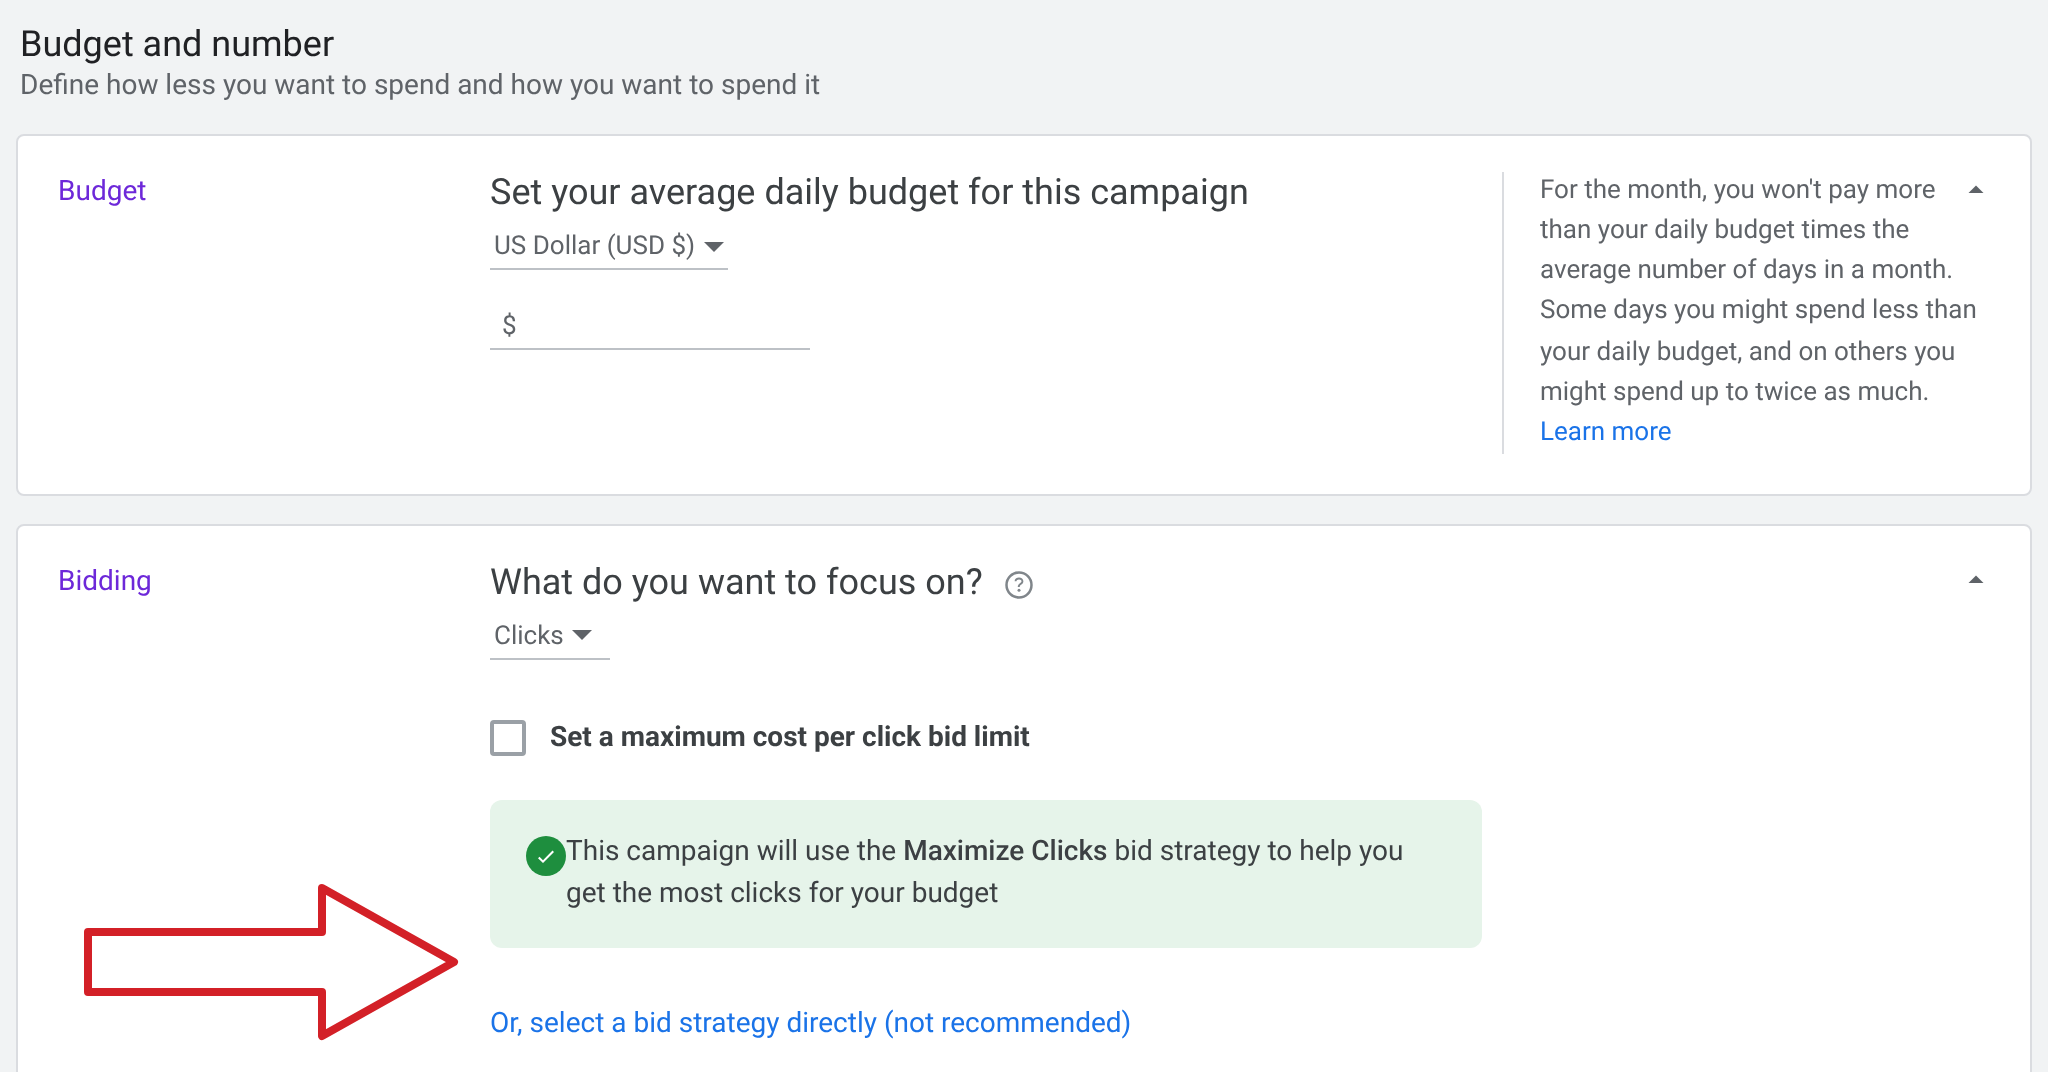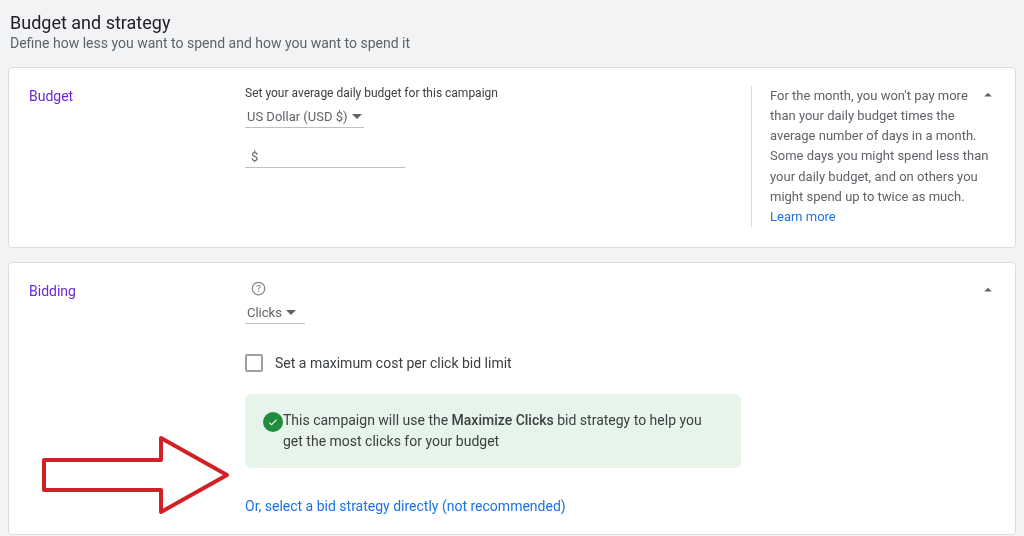--- a/index.html
+++ b/index.html
@@ -61,21 +61,21 @@
     }
     .collapse-icon {
       position: absolute;
       right: 18px;
       top: 18px;
       color: #5f6368;
       cursor: pointer;
     }
     .collapse-icon svg { width: 18px; height: 18px; display:block; }
     .section-heading {
-      font-size: 12px;
+      font-size: 18px;
       color: #3c4043;
       margin-bottom: 6px;
     }
     .select-field {
       display: inline-flex;
       align-items: center;
       gap: 4px;
       border-bottom: 1px solid #bdc1c6;
       padding: 3px 2px;
       font-size: 13px;
@@ -97,20 +97,21 @@
     }
     .arrow-down svg { width:10px; height:10px; display:block; }
     .help-icon {
       display:inline-flex; vertical-align:middle;
       margin-left:6px; color:#80868b; cursor:pointer;
     }
     .help-icon svg { width:15px; height:15px; }
     .checkbox-row {
       display:flex; align-items:center; gap:12px;
       margin: 30px 0 22px;
+      font-weight: bold;
     }
     .checkbox-box {
       width:18px; height:18px;
       border: 2px solid #9aa0a6;
       border-radius:2px;
       cursor:pointer;
     }
     .info-banner {
       background: #e6f4ea;
       border-radius: 6px;
@@ -143,21 +144,21 @@
       bottom: 16px;
       pointer-events: none;
     }
     
     .bidding-body { padding-top: 0; }
   </style>
 </head>
 <body>
 
 <div class="page-header">
-  <div class="page-title">Budget and strategy</div>
+  <div class="page-title">Budget and number</div>
   <div class="page-subtitle">Define how less you want to spend and how you want to spend it</div>
 </div>
 
 <div class="card">
   <div class="collapse-icon">
     <svg viewBox="0 0 24 24">
         <path fill="currentColor" d="M7 14l5-5 5 5z"></path>
       </svg>
   </div>
   <div class="card-row">
@@ -187,20 +188,21 @@
 <div class="card">
   <div class="collapse-icon">
     <svg viewBox="0 0 24 24">
         <path fill="currentColor" d="M7 14l5-5 5 5z"></path>
       </svg>
   </div>
   <div class="card-row">
     <div class="card-label">Bidding</div>
     <div class="card-main bidding-body">
       <div class="section-heading">
+        <span>What do you want to focus on?</span>
         <span class="help-icon">
           <svg viewBox="0 0 24 24">
               <circle cx="12" cy="12" r="10" fill="none" stroke="currentColor" stroke-width="2"></circle>
               <path fill="currentColor" d="M12 17a1.2 1.2 0 100 2.4A1.2 1.2 0 0012 17z" transform="translate(0 -2)"></path>
               <path fill="currentColor" d="M12 6c-1.9 0-3.5 1.3-3.5 3H10c0-.9.8-1.5 2-1.5s2 .6 2 1.4c0 .7-.5 1.1-1.3 1.7-.9.7-1.7 1.4-1.7 2.9h1.6c0-.9.5-1.3 1.3-1.9.9-.7 1.6-1.4 1.6-2.7C15.5 7.3 13.9 6 12 6z"></path>
             </svg>
         </span>
       </div>
       <div class="select-field" style="min-width:60px;">
         <span>Clicks</span>

